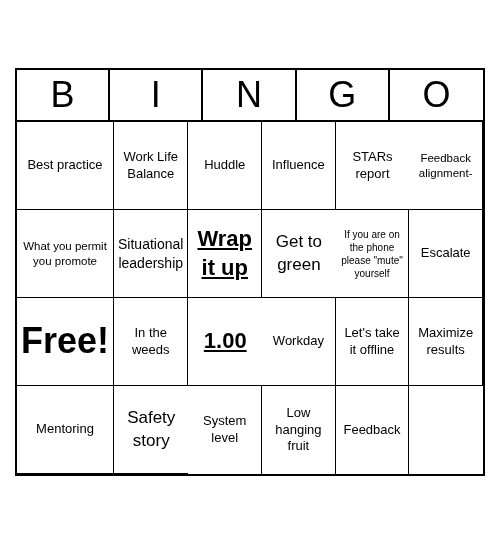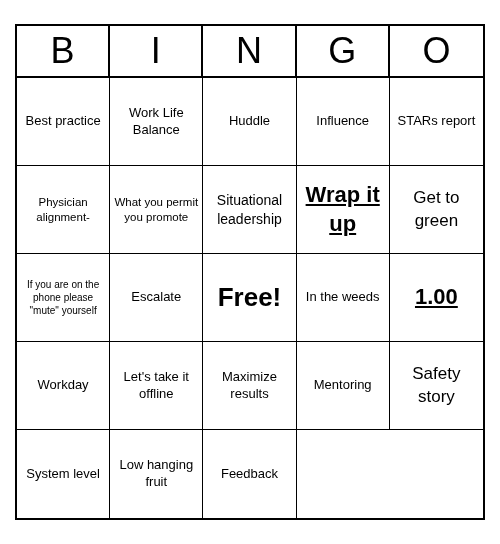--- a/index.html
+++ b/index.html
@@ -26,21 +26,21 @@
       font-size: 36px;
       font-weight: normal;
       padding: 4px 0;
       border-right: 2px solid #000;
     }
     .bingo-header-cell:last-child {
       border-right: none;
     }
     .bingo-grid {
       display: grid;
-      grid-template-columns: repeat(5, 1fr);
+      grid-template-columns: repeat(6, 1fr);
     }
     .bingo-cell {
       border-right: 1.5px solid #000;
       border-bottom: 1.5px solid #000;
       display: flex;
       align-items: center;
       justify-content: center;
       text-align: center;
       padding: 6px 4px;
       min-height: 88px;
@@ -55,42 +55,42 @@
     }
     .cell-large {
       font-size: 22px;
       font-weight: bold;
       text-decoration: underline;
     }
     .cell-medium {
       font-size: 17px;
     }
     .cell-free {
-      font-size: 26px;
+      font-size: 36px;
       font-weight: bold;
     }
   </style>
 </head>
 <body>
 
 <div class="bingo-card">
   <div class="bingo-header">
   <div class="bingo-header-cell">B</div>
       <div class="bingo-header-cell">I</div>
       <div class="bingo-header-cell">N</div>
       <div class="bingo-header-cell">G</div>
       <div class="bingo-header-cell">O</div>
     </div>
   <div class="bingo-grid">
   <div class="bingo-cell">Best practice</div>
       <div class="bingo-cell">Work Life Balance</div>
       <div class="bingo-cell">Huddle</div>
       <div class="bingo-cell">Influence</div>
       <div class="bingo-cell">STARs report</div>
-      <div class="bingo-cell" style="font-size: 11.5px;">Physician alignment-</div>
+      <div class="bingo-cell" style="font-size: 11.5px;">Feedback alignment-</div>
       <div class="bingo-cell" style="font-size: 11.5px;">What you permit you promote</div>
       <div class="bingo-cell" style="font-size: 14px;">Situational leadership</div>
       <div class="bingo-cell cell-large">Wrap it up</div>
       <div class="bingo-cell cell-medium">Get to green</div>
       <div class="bingo-cell" style="font-size: 10px;">If you are on the phone please "mute" yourself</div>
       <div class="bingo-cell">Escalate</div>
       <div class="bingo-cell cell-free">Free!</div>
       <div class="bingo-cell">In the weeds</div>
       <div class="bingo-cell cell-large">1.00</div>
       <div class="bingo-cell">Workday</div>

